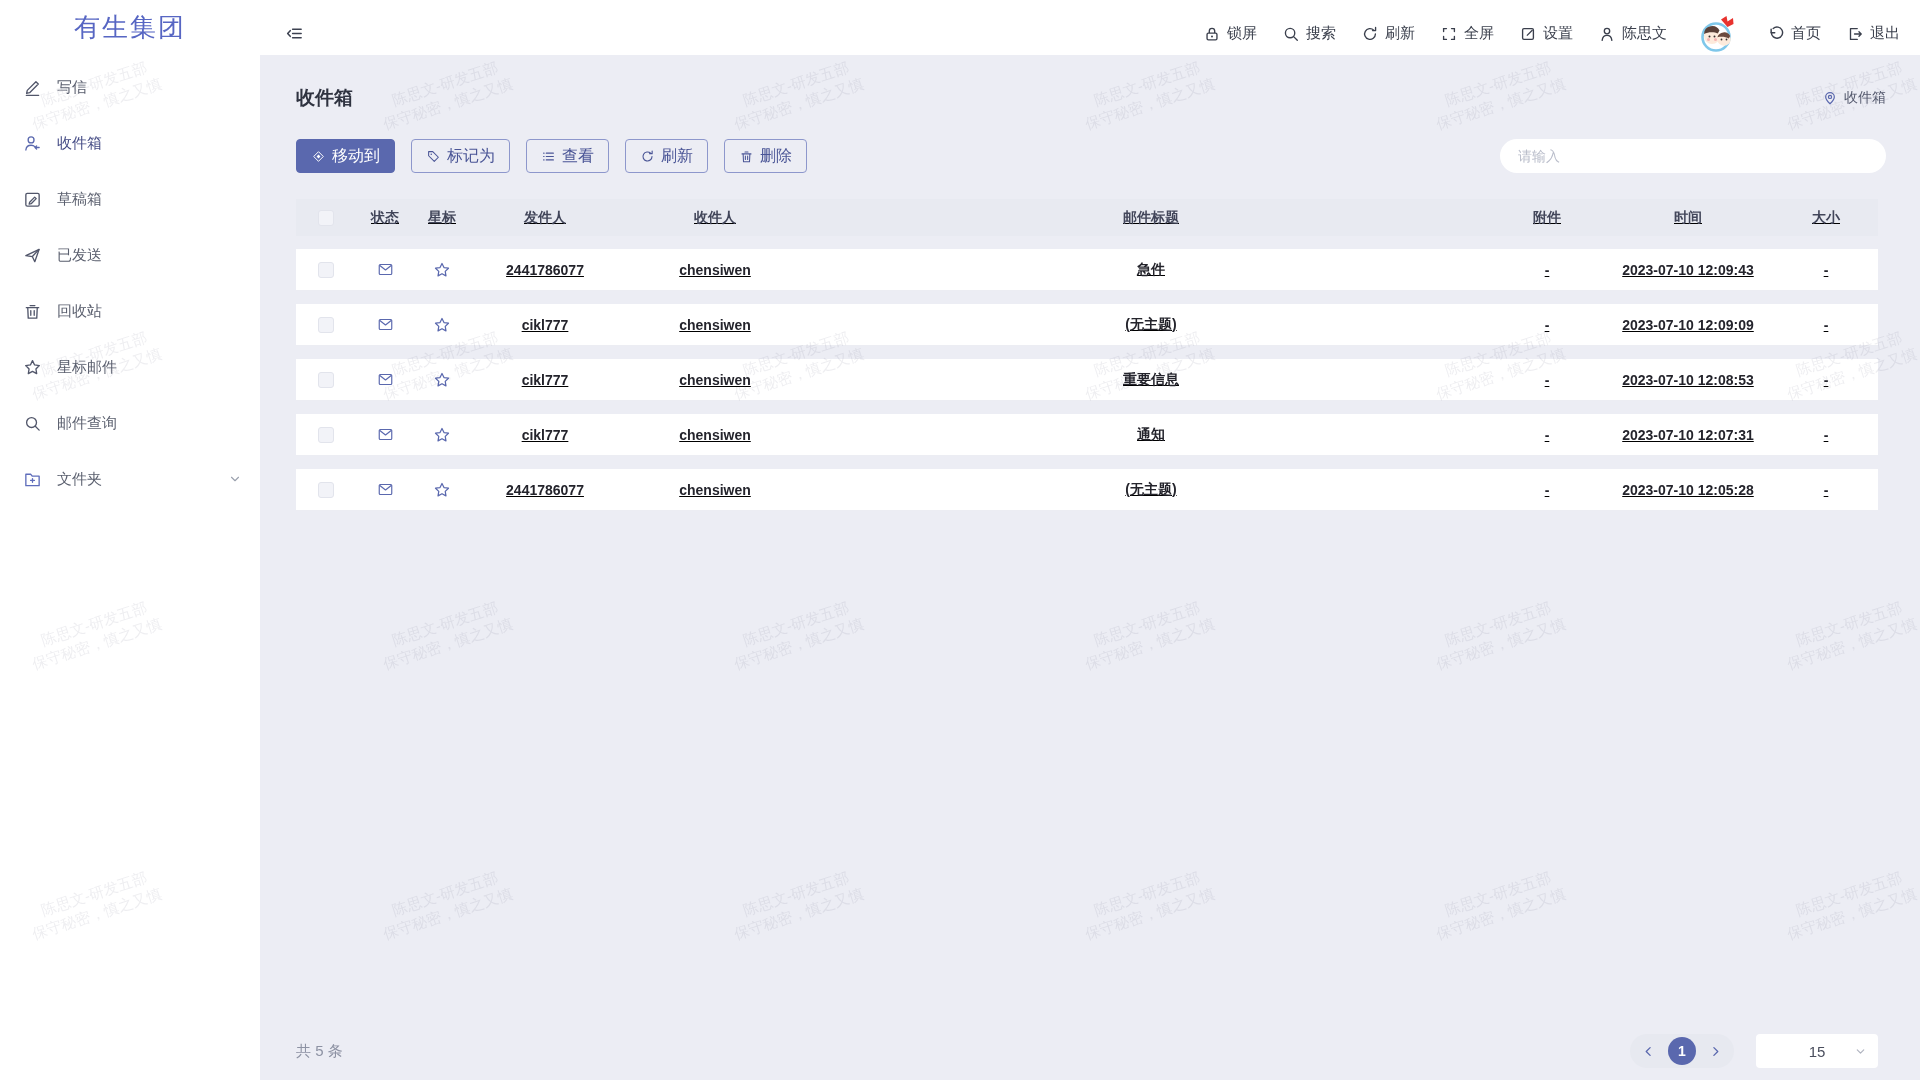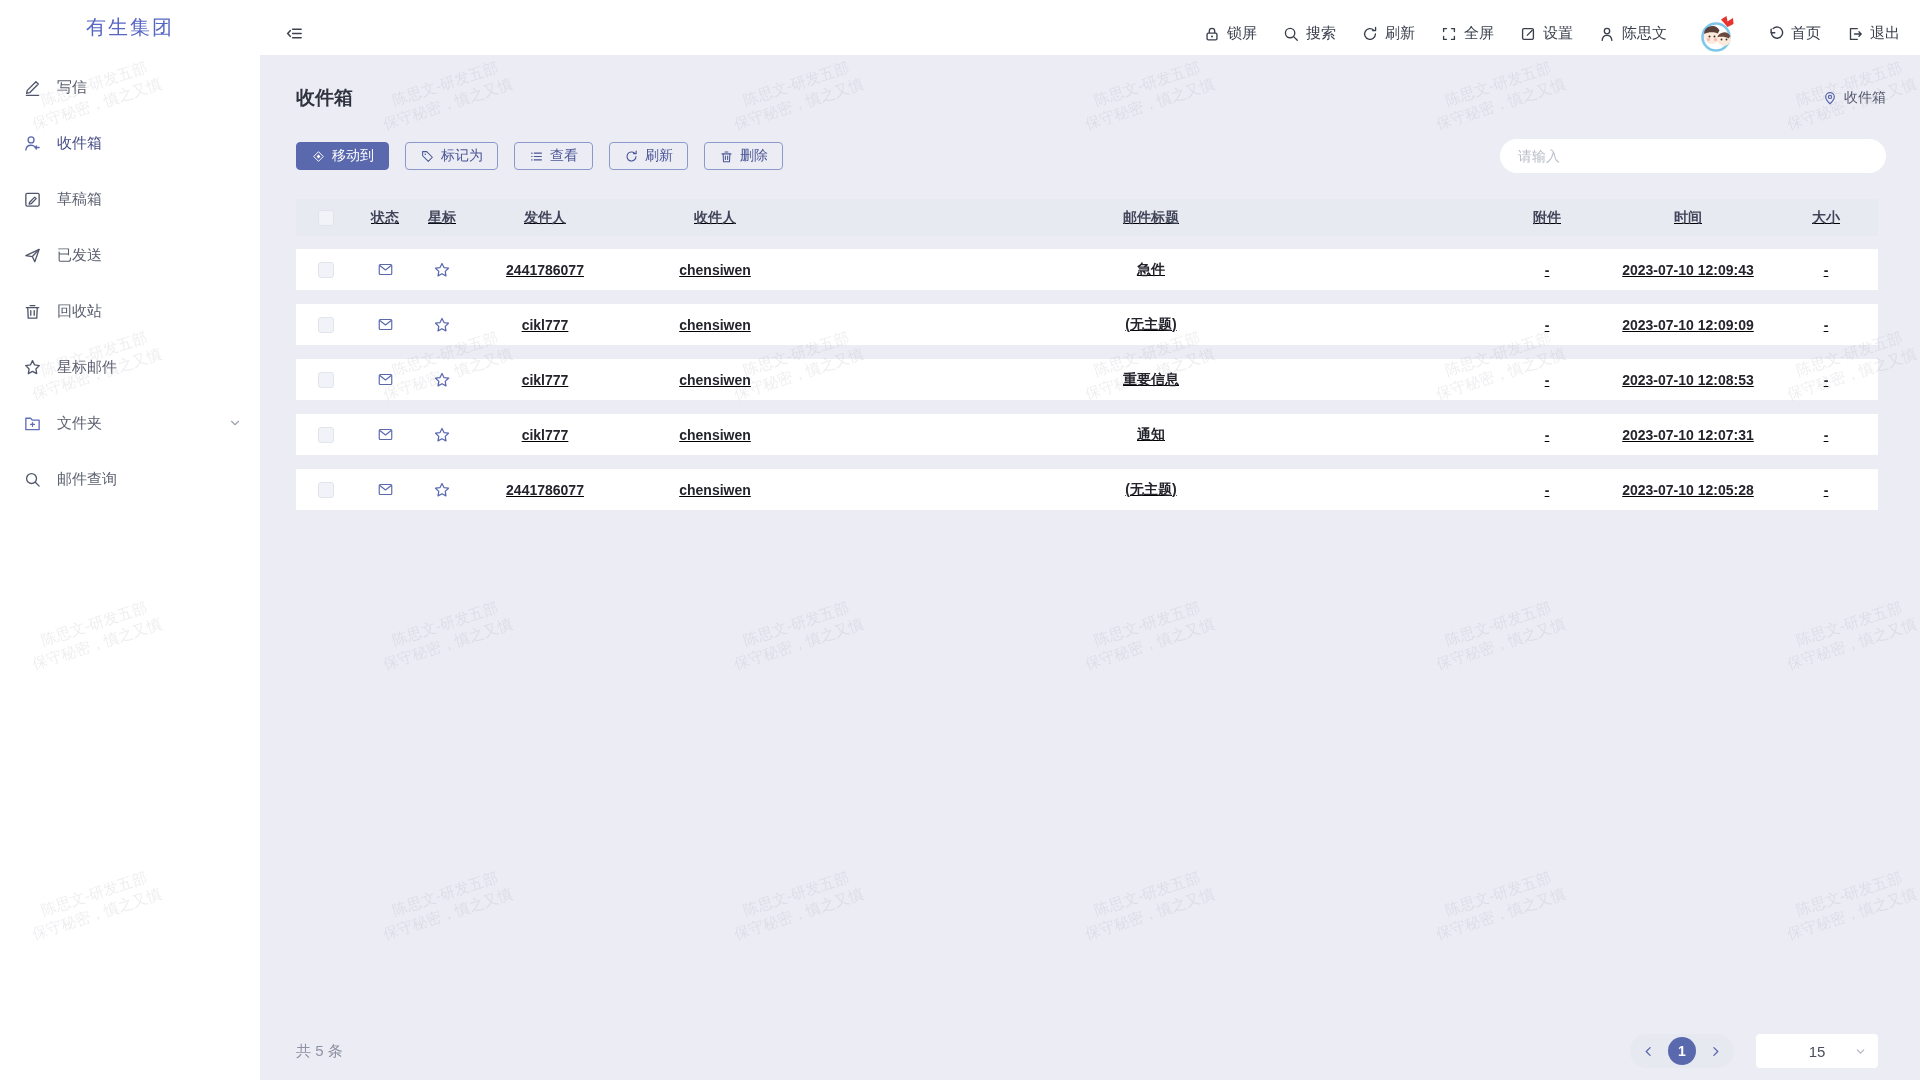--- a/index.html
+++ b/index.html
@@ -4,21 +4,21 @@
 <style>
   * { margin:0; padding:0; box-sizing:border-box; }
   html,body { width:1920px; height:1080px; }
   body { font-family:"Liberation Sans","DejaVu Sans",sans-serif; background:#fff; overflow:hidden; }
 
   .page { width:1920px; height:1080px; display:flex; position:relative; overflow:hidden; background:#fff; }
 
   
   .sidebar { width:260px; flex:none; background:#fff; z-index:2; }
   .logo { height:55px; display:flex; align-items:center; justify-content:center;
-          color:#5766c3; font-size:20px; letter-spacing:2px; }
+          color:#5766c3; font-size:26px; letter-spacing:2px; }
   .nav { padding-top:4px; }
   .nav-item { height:56px; display:flex; align-items:center; padding:0 18px 0 22px;
               color:#5a5f6e; font-size:15px; cursor:pointer; }
   .nav-item .nav-icon { width:20px; height:20px; margin-right:15px; display:flex;
                         align-items:center; justify-content:center; color:#51566a; }
   .nav-item.active { color:#434a84; }
   .nav-item.active .nav-icon { color:#5a68ae; }
   .nav-chevron { margin-left:auto; color:#9aa0ad; display:flex; }
   svg { display:block; }
 
@@ -32,22 +32,22 @@
   .avatar { width:46px; height:46px; margin:0 2px; cursor:pointer; }
 
   
   .content { flex:1; background:#ecedf4; position:relative; overflow:hidden; }
   .content-head { display:flex; justify-content:space-between; align-items:center; padding:30px 34px 0 36px; }
   .page-title { font-size:19px; color:#2f3340; }
   .breadcrumb { display:flex; align-items:center; gap:6px; font-size:14px; color:#555a6e; }
 
   .toolbar-row { display:flex; justify-content:space-between; align-items:center; margin:28px 34px 0 36px; }
   .btn-group { display:flex; gap:16px; }
-  .btn { height:28px; border-radius:4px; display:flex; align-items:center; gap:6px;
-         font-size:14px; padding:0 14px; cursor:pointer; }
+  .btn { height:34px; border-radius:4px; display:flex; align-items:center; gap:6px;
+         font-size:16px; padding:0 14px; cursor:pointer; }
   .btn .b-icon { display:flex; }
   .btn.primary { background:#5a68ae; color:#fff; border:1px solid #5a68ae; }
   .btn.ghost { border:1px solid #8d97cc; color:#4a5596; background:transparent; }
   .search-input { width:386px; height:34px; border:none; outline:none; border-radius:17px;
                   background:#fff; padding:0 18px; font-size:14px; color:#333; }
   .search-input::placeholder { color:#b9bdca; }
 
   
   .table { margin:26px 42px 0 36px;text-decoration:underline; }
   .thead { height:37px; background:#e8eaf1; display:flex; align-items:center;
@@ -144,41 +144,41 @@
     <span class="nav-icon">
             <svg width="19" height="19" viewBox="0 0 20 20" fill="none" stroke="currentColor" stroke-width="1.4" stroke-linejoin="round">
               <path d="M10 2.8l2.2 4.5 5 .7-3.6 3.5.8 5-4.4-2.4-4.4 2.4.8-5L2.8 8l5-.7z"></path>
             </svg>
           </span>
     <span class="nav-label">星标邮件</span>
 
   </div>
         <div class="nav-item">
     <span class="nav-icon">
+            <svg width="19" height="19" viewBox="0 0 20 20" fill="none" stroke="currentColor" stroke-width="1.4" stroke-linecap="round">
+              <circle cx="9" cy="9" r="5.2"></circle>
+              <path d="M13.2 13.2 17 17"></path>
+            </svg>
+          </span>
+    <span class="nav-label">邮件查询</span>
+
+  </div>
+        <div class="nav-item">
+    <span class="nav-icon">
             <svg width="19" height="19" viewBox="0 0 20 20" fill="none" stroke="#5f6dbb" stroke-width="1.4" stroke-linejoin="round" stroke-linecap="round">
               <path d="M3 4.5h5.2l1.5 2H17v10H3z"></path>
               <path d="M8 11h4M10 9v4"></path>
             </svg>
           </span>
     <span class="nav-label">文件夹</span>
     <span class="nav-chevron">
             <svg width="14" height="14" viewBox="0 0 20 20" fill="none" stroke="currentColor" stroke-width="1.6" stroke-linecap="round" stroke-linejoin="round">
               <path d="M5 7.5l5 5 5-5"></path>
             </svg>
           </span>
-  </div>
-        <div class="nav-item">
-    <span class="nav-icon">
-            <svg width="19" height="19" viewBox="0 0 20 20" fill="none" stroke="currentColor" stroke-width="1.4" stroke-linecap="round">
-              <circle cx="9" cy="9" r="5.2"></circle>
-              <path d="M13.2 13.2 17 17"></path>
-            </svg>
-          </span>
-    <span class="nav-label">邮件查询</span>
-
   </div>
       </nav>
   </aside>
 
   <div class="right">
 
     <header class="topbar">
       <span class="collapse">
         <svg width="19" height="19" viewBox="0 0 20 20" fill="none" stroke="currentColor" stroke-width="1.6" stroke-linecap="round" stroke-linejoin="round">
             <path d="M8 5.5h9M8 10h9M8 14.5h9"></path>

